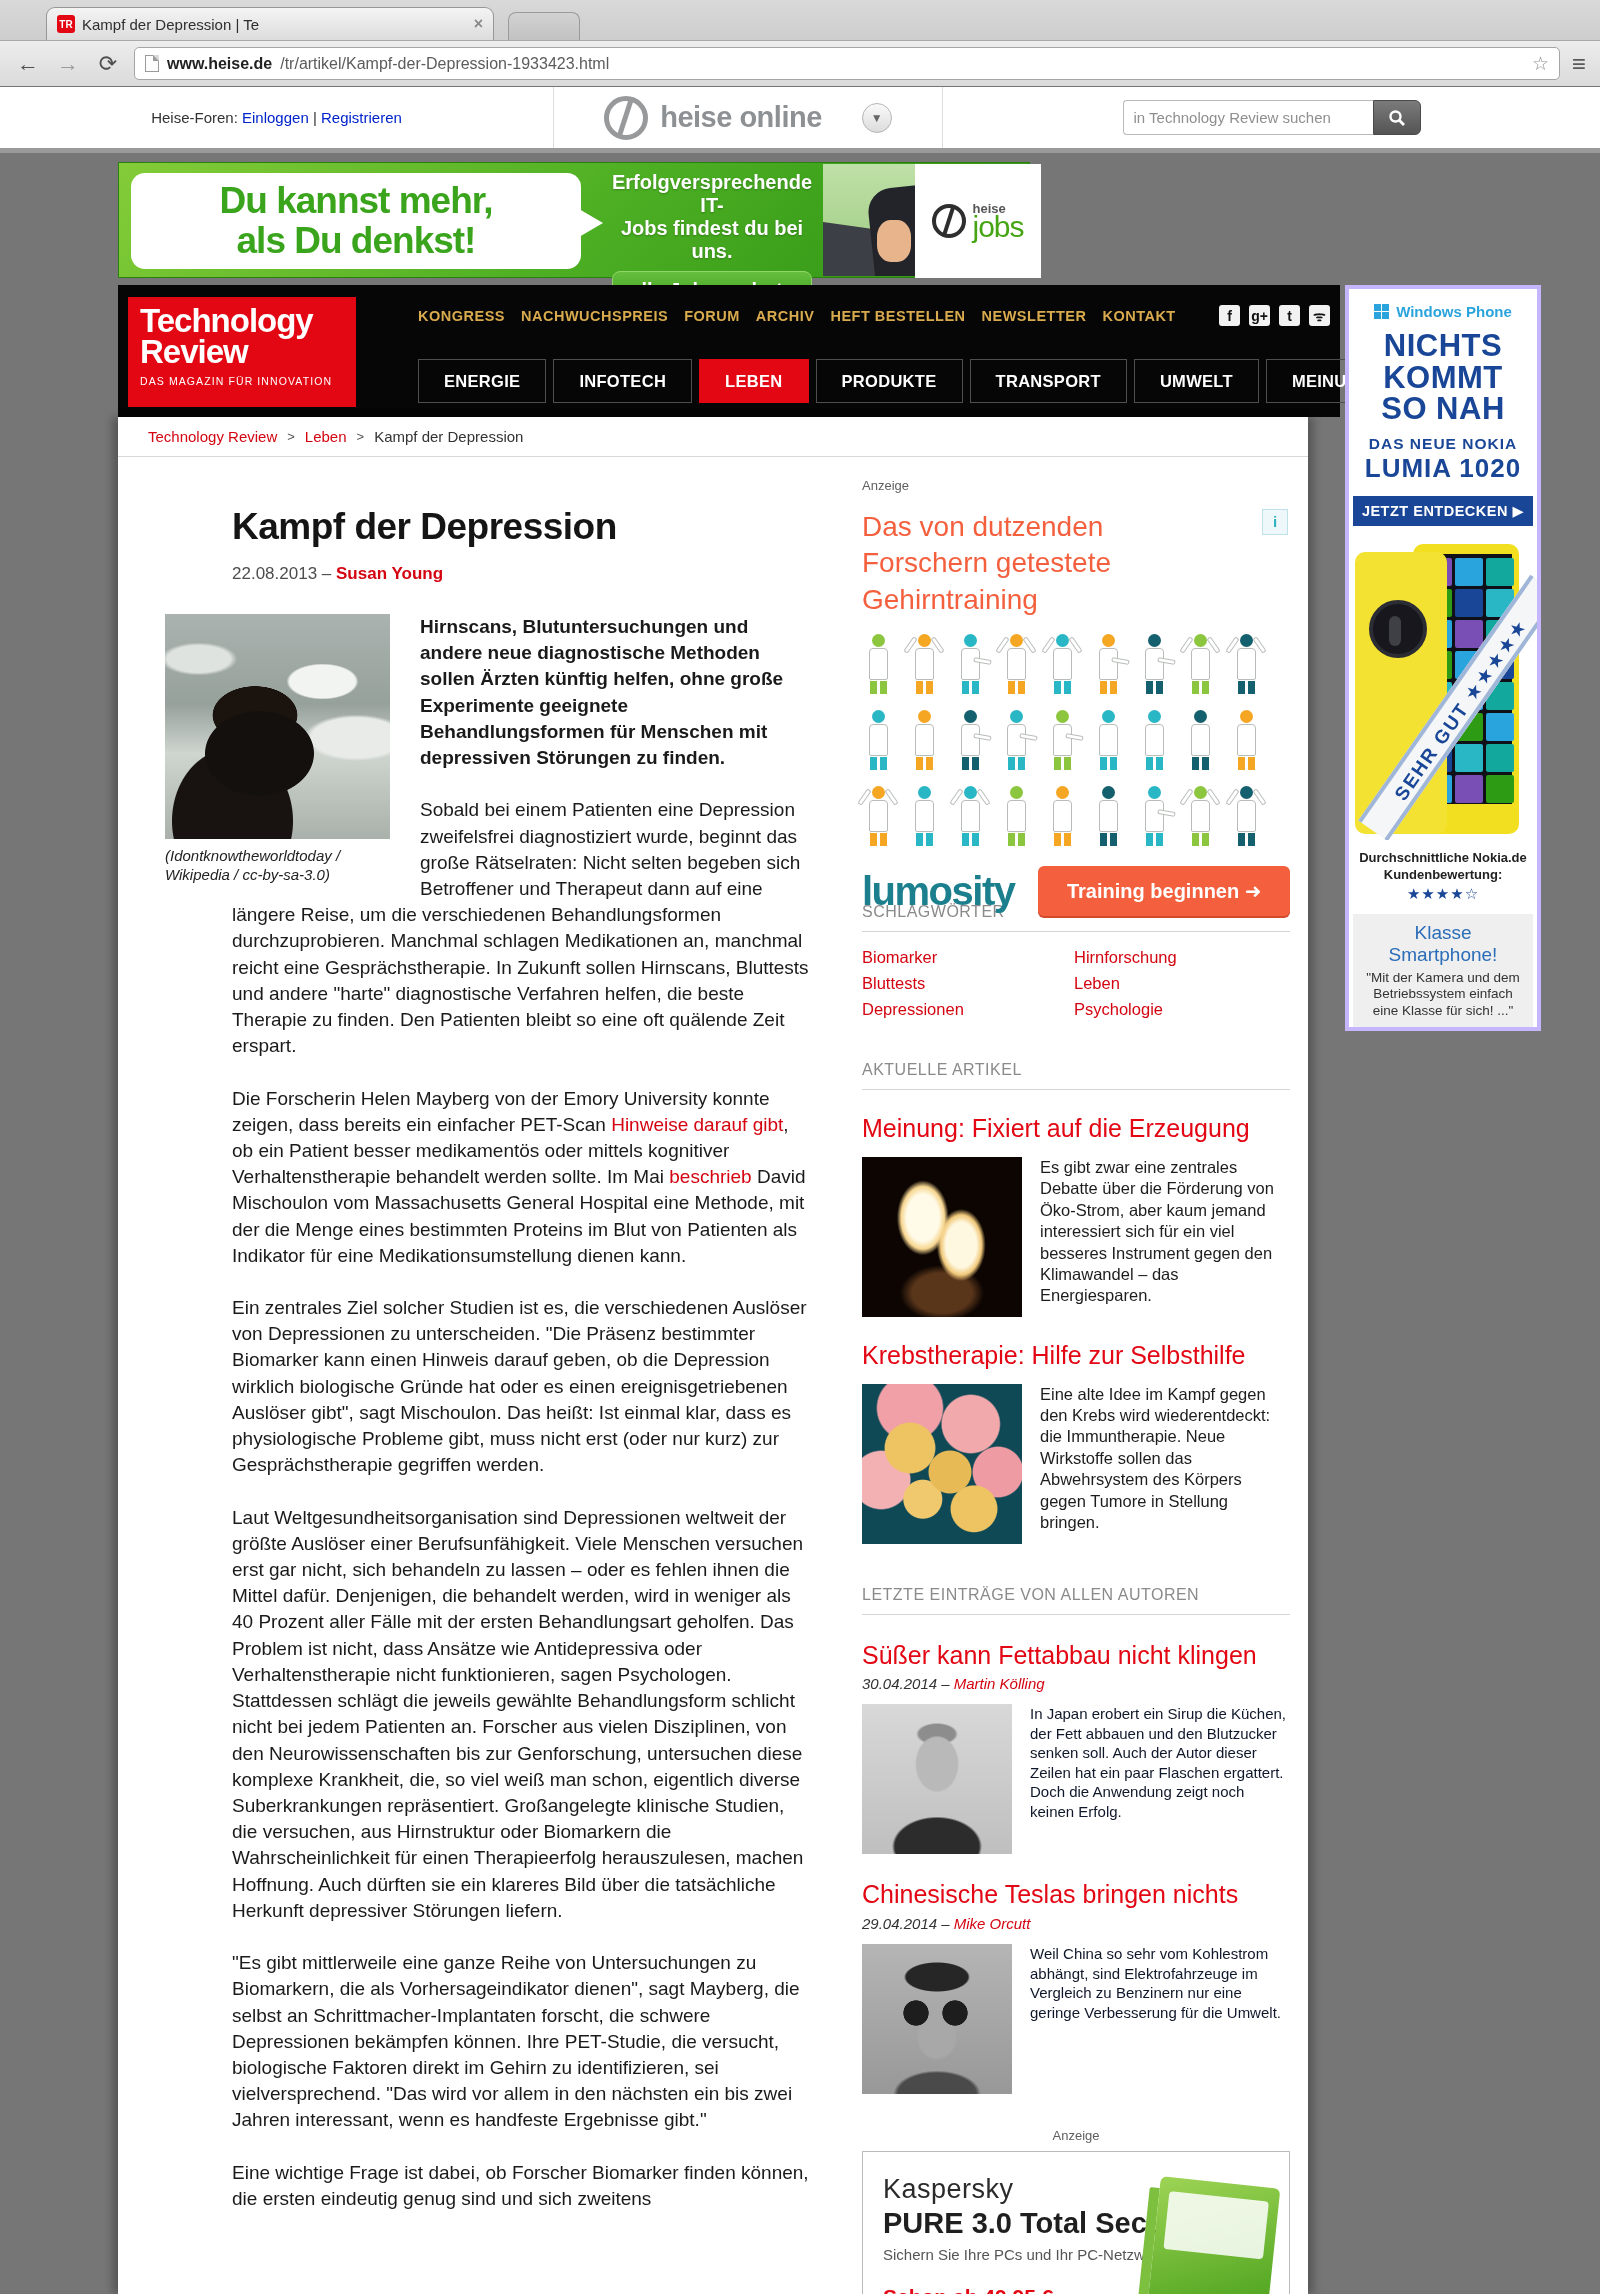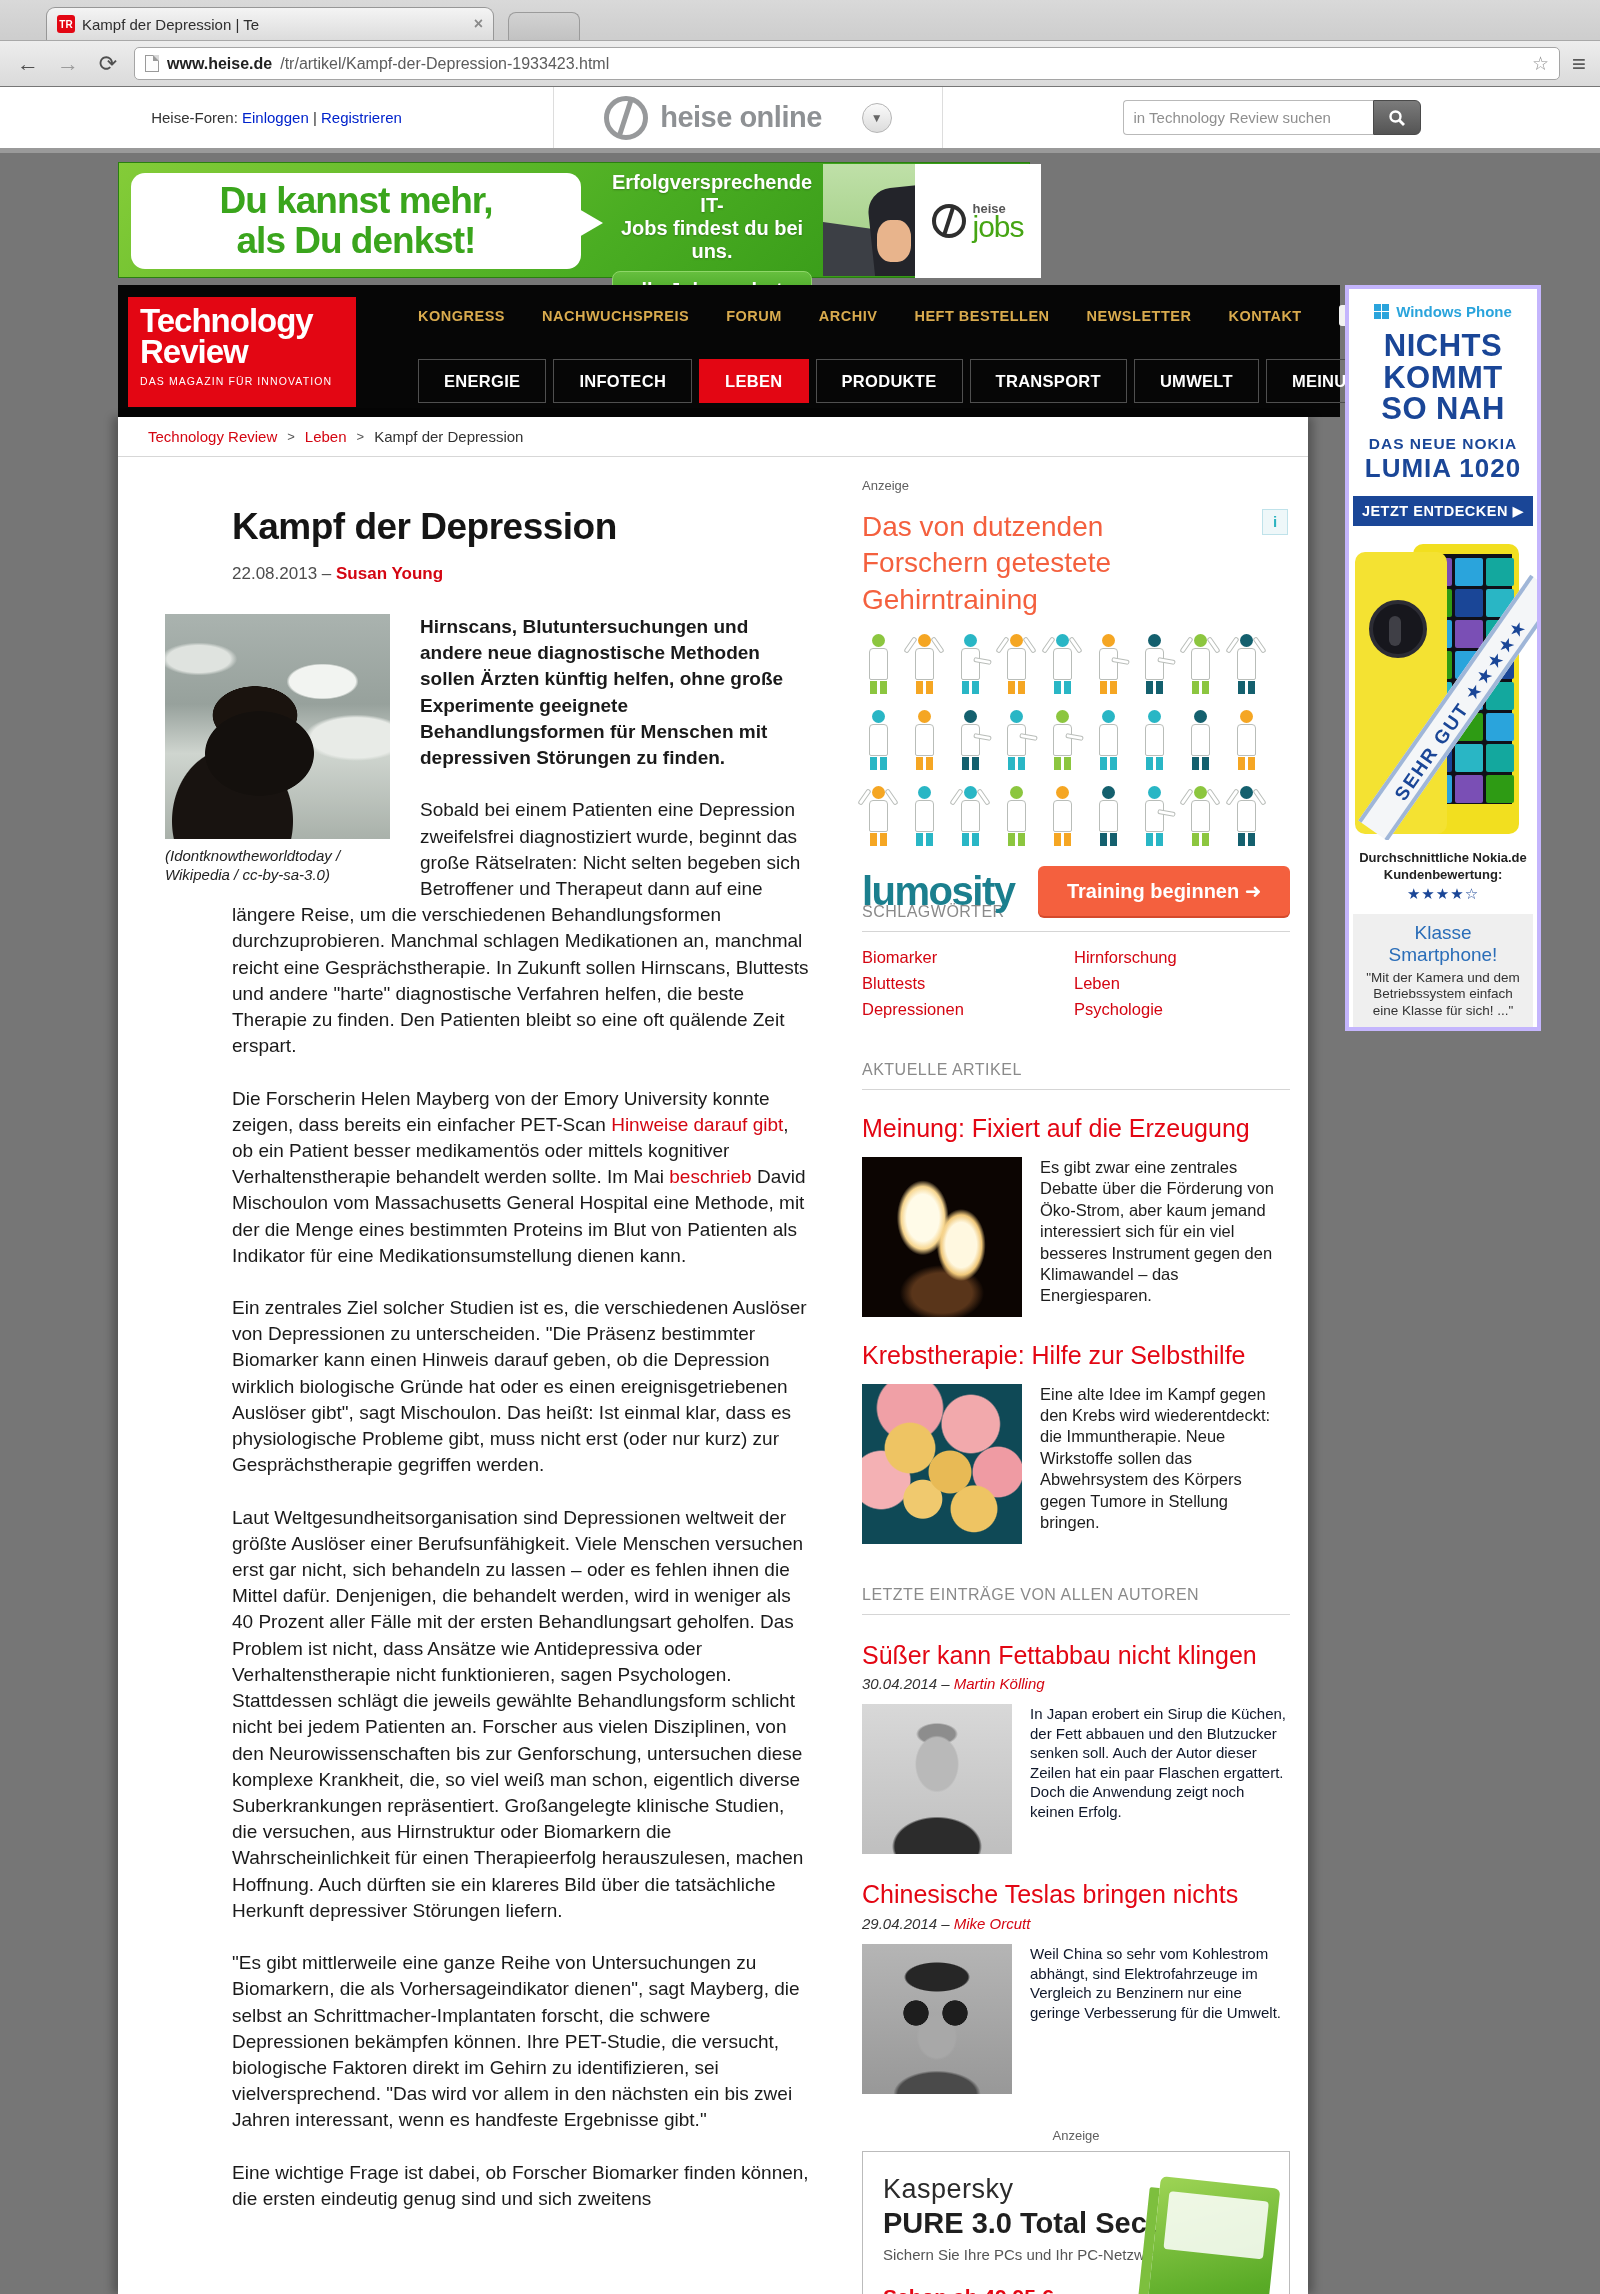--- a/index.html
+++ b/index.html
@@ -79,21 +79,21 @@
   .hj-text { line-height:0.85;}
   .hj-text .sm { font-size:13px; color:#555; font-weight:bold; display:block;}
   .hj-text .lg { font-size:30px; color:#46a514; font-weight:normal; letter-spacing:-1px;}
 
   
   .trheader { position:absolute; left:118px; top:285px; width:1222px; height:132px; background:#060606;}
   .tr-logo { position:absolute; left:10px; top:12px; width:228px; height:110px; background:#e30613;
     color:#fff; padding:8px 0 0 12px;}
   .tr-logo .l1 { font-size:33px; font-weight:bold; letter-spacing:-1px; line-height:0.95;}
   .tr-logo .tag { font-size:10.5px; letter-spacing:1.1px; margin-top:7px;}
-  .tr-topnav { position:absolute; left:300px; top:20px; right:10px; display:flex; align-items:center; gap:37px;}
+  .tr-topnav { position:absolute; left:300px; top:20px; right:10px; display:flex; align-items:center; gap:16px;}
   .tr-topnav .item { color:#d9ab4e; font-size:14.5px; font-weight:bold; letter-spacing:0.5px; white-space:nowrap;}
   .tr-social { margin-left:auto; display:flex; gap:9px;}
   .soc { width:21px; height:21px; background:#f2f2f2; border-radius:3px; color:#111; font-weight:bold;
     font-size:14px; display:flex; align-items:center; justify-content:center;}
   .tr-mainnav { position:absolute; left:300px; top:74px; display:flex; gap:7px;}
   .tr-mainnav .box { border:1px solid #4f4f4f; color:#fff; font-size:16.5px; font-weight:bold;
     height:44px; display:flex; align-items:center; padding:0 25px; letter-spacing:0.3px;}
   .tr-mainnav .box.active { background:#e30613; border-color:#e30613;}
 
   

